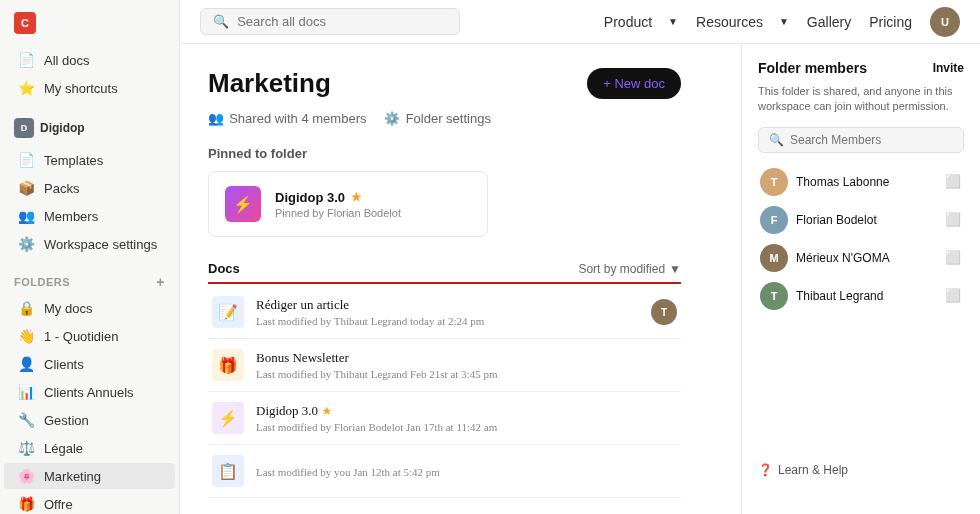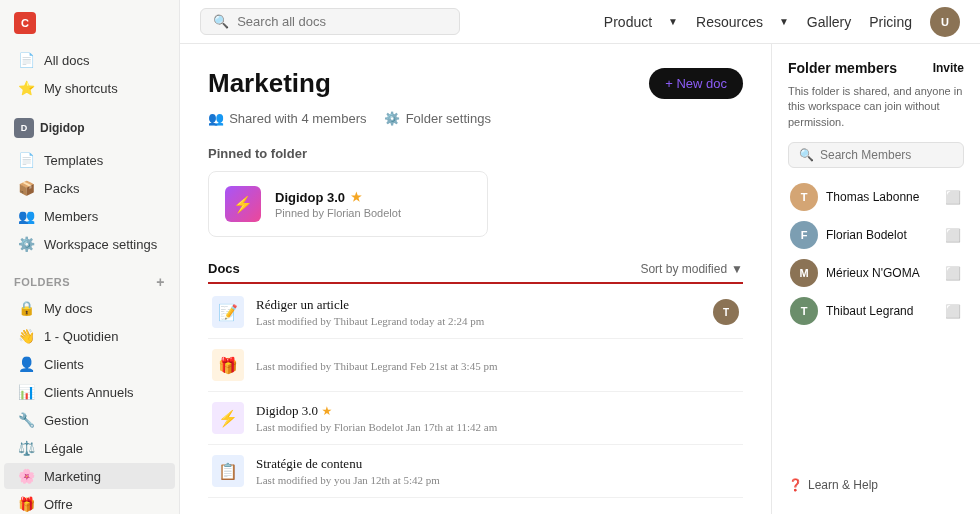--- a/index.html
+++ b/index.html
@@ -53,21 +53,21 @@
     .docs-tab { font-size: 13px; font-weight: 600; color: #111; }
     .sort-btn { display: flex; align-items: center; gap: 4px; font-size: 12px; color: #666; cursor: pointer; }
     .doc-row { display: flex; align-items: center; gap: 12px; padding: 10px 4px; border-bottom: 1px solid #f0f0f0; cursor: pointer; }
     .doc-row-icon { width: 32px; height: 32px; border-radius: 4px; display: flex; align-items: center; justify-content: center; font-size: 16px; flex-shrink: 0; }
     .doc-info { flex: 1; font-family: Liberation Serif, serif; }
     .doc-name-text { font-weight: 500; font-size: 13px; color: #111; }
     .doc-meta-text { font-size: 11px; color: #888; margin-top: 2px; }
     .doc-avatar { width: 26px; height: 26px; border-radius: 50%; background: #8b7355; overflow: hidden; }
 
     
-    .right-panel { width: 209px; border-left: 1px solid #e8e8e8; padding: 16px; background: #fff; overflow-y: auto; flex-shrink: 0; }
+    .right-panel { width: 239px; border-left: 1px solid #e8e8e8; padding: 16px; background: #fff; overflow-y: auto; flex-shrink: 0; margin-left: 32px; }
     .panel-header { display: flex; align-items: center; justify-content: space-between; margin-bottom: 8px; }
     .panel-title { font-weight: 700; font-size: 14px; color: #111; }
     .invite-btn { font-size: 12px; color: #111; font-weight: 600; cursor: pointer; }
     .panel-desc { font-size: 11px; color: #666; margin-bottom: 12px; line-height: 1.4; }
     .member-search { display: flex; align-items: center; gap: 6px; background: #f5f5f5; border: 1px solid #e0e0e0; border-radius: 6px; padding: 5px 10px; margin-bottom: 10px; }
     .member-search input { border: none; background: transparent; font-size: 12px; color: #333; width: 100%; outline: none; }
     .member-row { display: flex; align-items: center; gap: 8px; padding: 5px 2px; }
     .member-avatar { width: 28px; height: 28px; border-radius: 50%; flex-shrink: 0; display: flex; align-items: center; justify-content: center; font-size: 11px; font-weight: 600; color: #fff; }
     .member-name { font-size: 12px; color: #111; flex: 1; }
     .member-icon { font-size: 13px; color: #ccc; cursor: pointer; }
@@ -245,39 +245,39 @@
             <div class="doc-meta-text">Last modified by Thibaut Legrand today at 2:24 pm</div>
           </div>
           <div class="doc-avatar" style="background:#8b7355; display:flex; align-items:center; justify-content:center; width:26px; height:26px; border-radius:50%;">
             <span style="color:#fff; font-size:10px; font-weight:600;">T</span>
           </div>
         </div>
 
         <div class="doc-row">
           <div class="doc-row-icon" style="background:#fff3e0;">🎁</div>
           <div class="doc-info">
+            <div class="doc-name-text">Bonus Newsletter</div>
             <div class="doc-meta-text">Last modified by Thibaut Legrand Feb 21st at 3:45 pm</div>
           </div>
         </div>
 
         <div class="doc-row">
           <div class="doc-row-icon" style="background:#f3e8ff;">⚡</div>
           <div class="doc-info">
             <div class="doc-name-text">
               <span>Digidop 3.0</span>
               <span class="star"> ★</span>
             </div>
             <div class="doc-meta-text">Last modified by Florian Bodelot Jan 17th at 11:42 am</div>
           </div>
         </div>
 
         <div class="doc-row">
           <div class="doc-row-icon" style="background:#e8f0fe;">📋</div>
           <div class="doc-info">
-            <div class="doc-name-text">Stratégie de contenu</div>
             <div class="doc-meta-text">Last modified by you Jan 12th at 5:42 pm</div>
           </div>
         </div>
 
       </div>
     </div>
 
     <div class="right-panel">
       <div class="panel-header">
         <span class="panel-title">Folder members</span>

